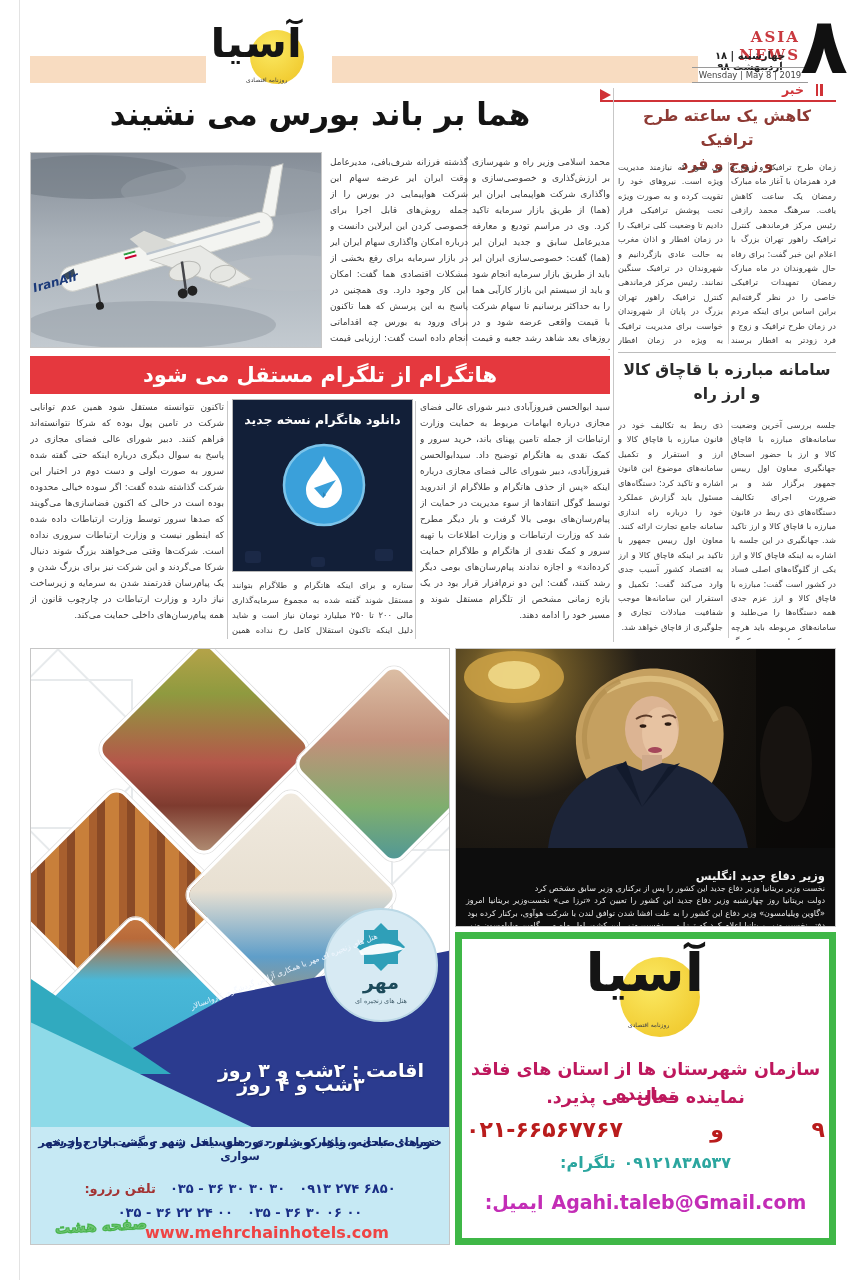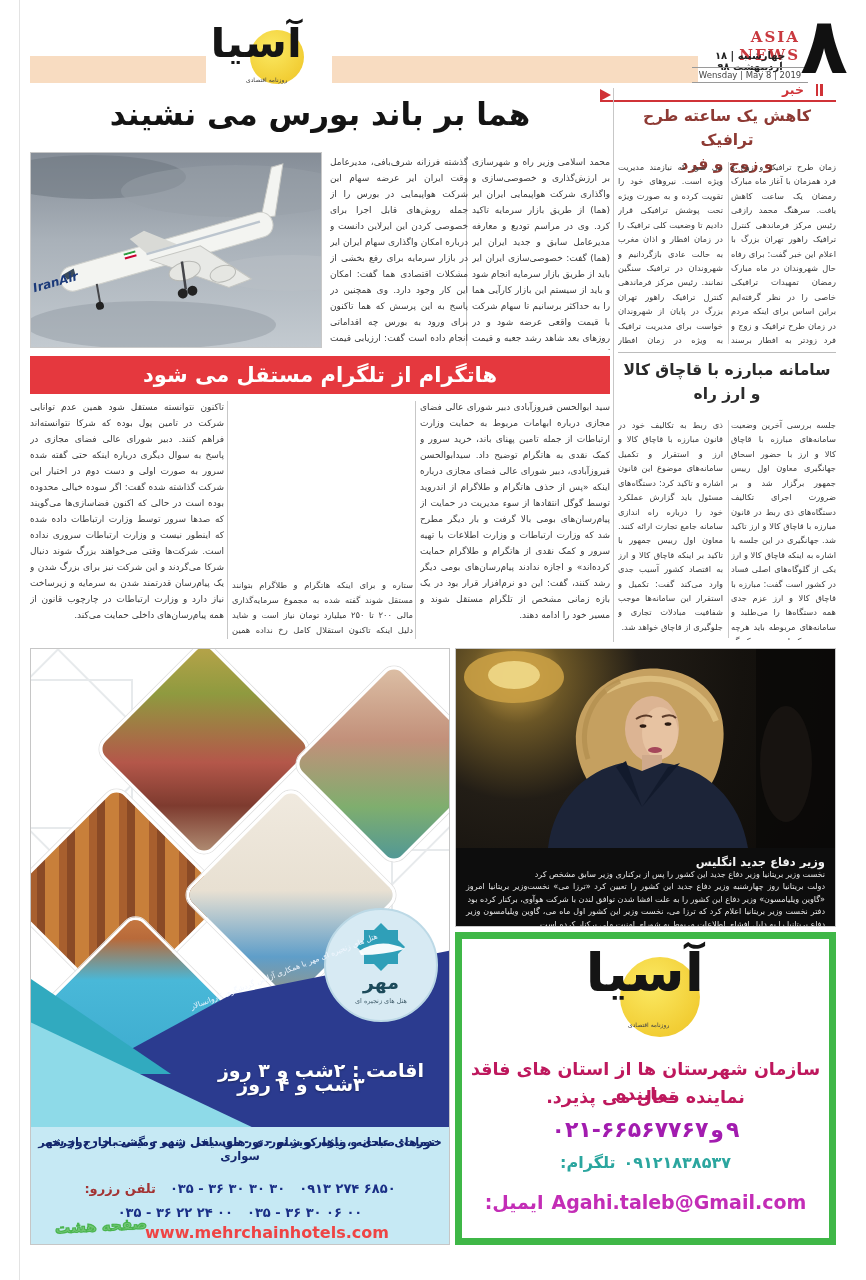--- a/index.html
+++ b/index.html
@@ -64,27 +64,27 @@
   .svc{font-size:11.5px;font-weight:800;color:#14276e;text-align:center;}
   .phoneline{display:flex;flex-direction:row-reverse;justify-content:center;gap:14px;
      font-size:13px;font-weight:900;color:#1a2f86;}
   .phonelabel{color:#a33434;}
   .website{font-size:16px;font-weight:900;color:#ef4444;text-align:center;direction:ltr;}
   .watermark{font-size:15px;font-weight:900;color:rgba(255,255,255,.2);
      -webkit-text-stroke:1.2px #4ab54e;text-shadow:0 0 1px #4ab54e;transform:rotate(-3deg);}
   
   .uk-box{border:1px solid #c9c9c9;box-sizing:border-box;overflow:hidden;background:#0d0d0d;}
   .uk-photo{background:radial-gradient(circle at 16% 14%,#caa045 0%,#6b5626 13%,#221d16 34%,#15120e 62%,#0c0a08 100%);}
-  .uk-caption{background:#0d0d0d;color:#f2f2f2;padding:7px 10px;box-sizing:border-box;}
+  .uk-caption{background:#0d0d0d;color:#f2f2f2;padding:21px 10px;box-sizing:border-box;}
   .uk-title{font-size:11.5px;font-weight:bold;}
   .uk-line{font-size:8px;line-height:1.55;text-align:justify;color:#e8e8e8;}
   
   .green-ad{border:7px solid #3fb747;background:#fff;box-sizing:border-box;}
   .ga-h{font-size:17.5px;font-weight:900;color:#be185d;text-align:center;line-height:1.45;}
-  .ga-phone{display:flex;justify-content:center;gap:2px;font-size:22px;font-weight:900;color:#a21caf;direction:ltr;}
+  .ga-phone{display:flex;justify-content:space-between;gap:2px;font-size:22px;font-weight:900;color:#b91c1c;direction:ltr;}
   .ga-tg{display:flex;flex-direction:row-reverse;justify-content:center;gap:8px;
      font-size:16px;font-weight:900;color:#2ba69f;}
   .ga-mail{display:flex;flex-direction:row-reverse;justify-content:center;gap:8px;
      font-size:19px;font-weight:900;color:#c32db6;}
 </style>
 </head>
 <body>
 
 <div class="page">
   <div class="abs scanline"></div>
@@ -153,20 +153,32 @@
 
   <div class="abs colbody" style="left:472px;top:154px;width:138px;height:196px;">محمد اسلامی وزیر راه و شهرسازی بر ارزش‌گذاری و خصوصی‌سازی و واگذاری شرکت هواپیمایی ایران ایر (هما) از طریق بازار سرمایه تاکید کرد. وی در مراسم تودیع و معارفه مدیرعامل سابق و جدید ایران ایر (هما) گفت: خصوصی‌سازی ایران ایر باید از طریق بازار سرمایه انجام شود و باید از سیستم این بازار کارآیی هما را به حداکثر برسانیم تا سهام شرکت با قیمت واقعی عرضه شود و در روزهای بعد شاهد رشد جعبه و قیمت گذاری دقیق سهام باشیم. این گزارش می‌افزاید: در زمستان سال</div>
   <div class="abs vline" style="left:466px;top:156px;height:190px;"></div>
   <div class="abs colbody" style="left:330px;top:154px;width:138px;height:196px;">گذشته فرزانه شرف‌بافی، مدیرعامل وقت ایران ایر عرضه سهام این شرکت هواپیمایی در بورس را از جمله روش‌های قابل اجرا برای خصوصی کردن این ایرلاین دانست و درباره امکان واگذاری سهام ایران ایر در بازار سرمایه برای رفع بخشی از مشکلات اقتصادی هما گفت: امکان این کار وجود دارد. وی همچنین در پاسخ به این پرسش که هما تاکنون برای ورود به بورس چه اقداماتی انجام داده است گفت: ارزیابی قیمت سهام شرکت در حال انجام است و سرمایه‌گذاران می‌توانند سهام هما را خریداری کنند.</div>
 
   <div class="abs banner" style="left:30px;top:356px;width:580px;height:38px;">هاتگرام از تلگرام مستقل می شود</div>
 
   <div class="abs colbody" style="left:420px;top:399px;width:190px;height:243px;">سید ابوالحسن فیروزآبادی دبیر شورای عالی فضای مجازی درباره ابهامات مربوط به حمایت وزارت ارتباطات از جمله تامین پهنای باند، خرید سرور و کمک نقدی به هاتگرام توضیح داد. سیدابوالحسن فیروزآبادی، دبیر شورای عالی فضای مجازی درباره اینکه «پس از حذف هاتگرام و طلاگرام از اندروید توسط گوگل انتقادها از سوء مدیریت در حمایت از پیام‌رسان‌های بومی بالا گرفت و بار دیگر مطرح شد که وزارت ارتباطات و وزارت اطلاعات با تهیه سرور و کمک نقدی از هاتگرام و طلاگرام حمایت کرده‌اند» و اجازه ندادند پیام‌رسان‌های بومی دیگر رشد کنند، گفت: این دو نرم‌افزار قرار بود در یک بازه زمانی مشخص از تلگرام مستقل شوند و مسیر خود را ادامه دهند.</div>
   <div class="abs vline" style="left:415px;top:401px;height:238px;"></div>
 
+  <div class="abs promo" style="left:232px;top:399px;width:181px;height:173px;">
+    <div class="promo-title">دانلود هاتگرام نسخه جدید</div>
+    <svg class="abs" style="left:48px;top:42px;" width="86" height="86" viewBox="0 0 86 86">
+      <circle cx="43" cy="43" r="40" fill="#3aa0da" stroke="#7cc4ea" stroke-width="2.5"></circle>
+      <path d="M43 14 C47 27 61 33 61 48 A18 18 0 1 1 25 48 C25 35 38 29 43 14 Z" fill="#ffffff"></path>
+      <polygon points="33,46 55,38 42,56" fill="#3aa0da"></polygon>
+      <polygon points="42,50 45,53 42,56" fill="#2a85bb"></polygon>
+    </svg>
+    <div class="promo-doodle" style="left:12px;bottom:8px;width:16px;height:12px;"></div>
+    <div class="promo-doodle" style="left:78px;bottom:4px;width:14px;height:10px;"></div>
+    <div class="promo-doodle" style="left:142px;bottom:10px;width:18px;height:12px;"></div>
+  </div>
   <div class="abs colbody" style="left:232px;top:578px;width:181px;height:64px;font-size:8.4px;">ستاره و برای اینکه هاتگرام و طلاگرام بتوانند مستقل شوند گفته شده به مجموع سرمایه‌گذاری مالی ۲۰۰ تا ۲۵۰ میلیارد تومان نیاز است و شاید دلیل اینکه تاکنون استقلال کامل رخ نداده همین است.</div>
 
   <div class="abs vline" style="left:227px;top:401px;height:238px;"></div>
   <div class="abs colbody" style="left:30px;top:399px;width:194px;height:243px;">تاکنون نتوانسته مستقل شود همین عدم توانایی شرکت در تامین پول بوده که شرکا نتوانسته‌اند فراهم کنند. دبیر شورای عالی فضای مجازی در پاسخ به سوال دیگری درباره اینکه حتی گفته شده سرور به صورت اولی و دست دوم در اختیار این شرکت گذاشته شده گفت: اگر سوده خیالی محدوده بوده است در حالی که اکنون فضاسازی‌ها می‌گویند که صدها سرور توسط وزارت ارتباطات داده شده که اینطور نیست و وزارت ارتباطات سروری نداده است. شرکت‌ها وقتی می‌خواهند بزرگ شوند دنبال شرکا می‌گردند و این شرکت نیز برای بزرگ شدن و یک پیام‌رسان قدرتمند شدن به سرمایه و زیرساخت نیاز دارد و وزارت ارتباطات در چارچوب قانون از همه پیام‌رسان‌های داخلی حمایت می‌کند.</div>
 
   <div class="abs vline" style="left:613px;top:88px;height:554px;"></div>
 
   <div class="abs sb-title" style="left:618px;top:104px;width:218px;color:#8e3a34;">
     <div>کاهش یک ساعته طرح ترافیک</div>
     <div>و زوج و فرد</div>

